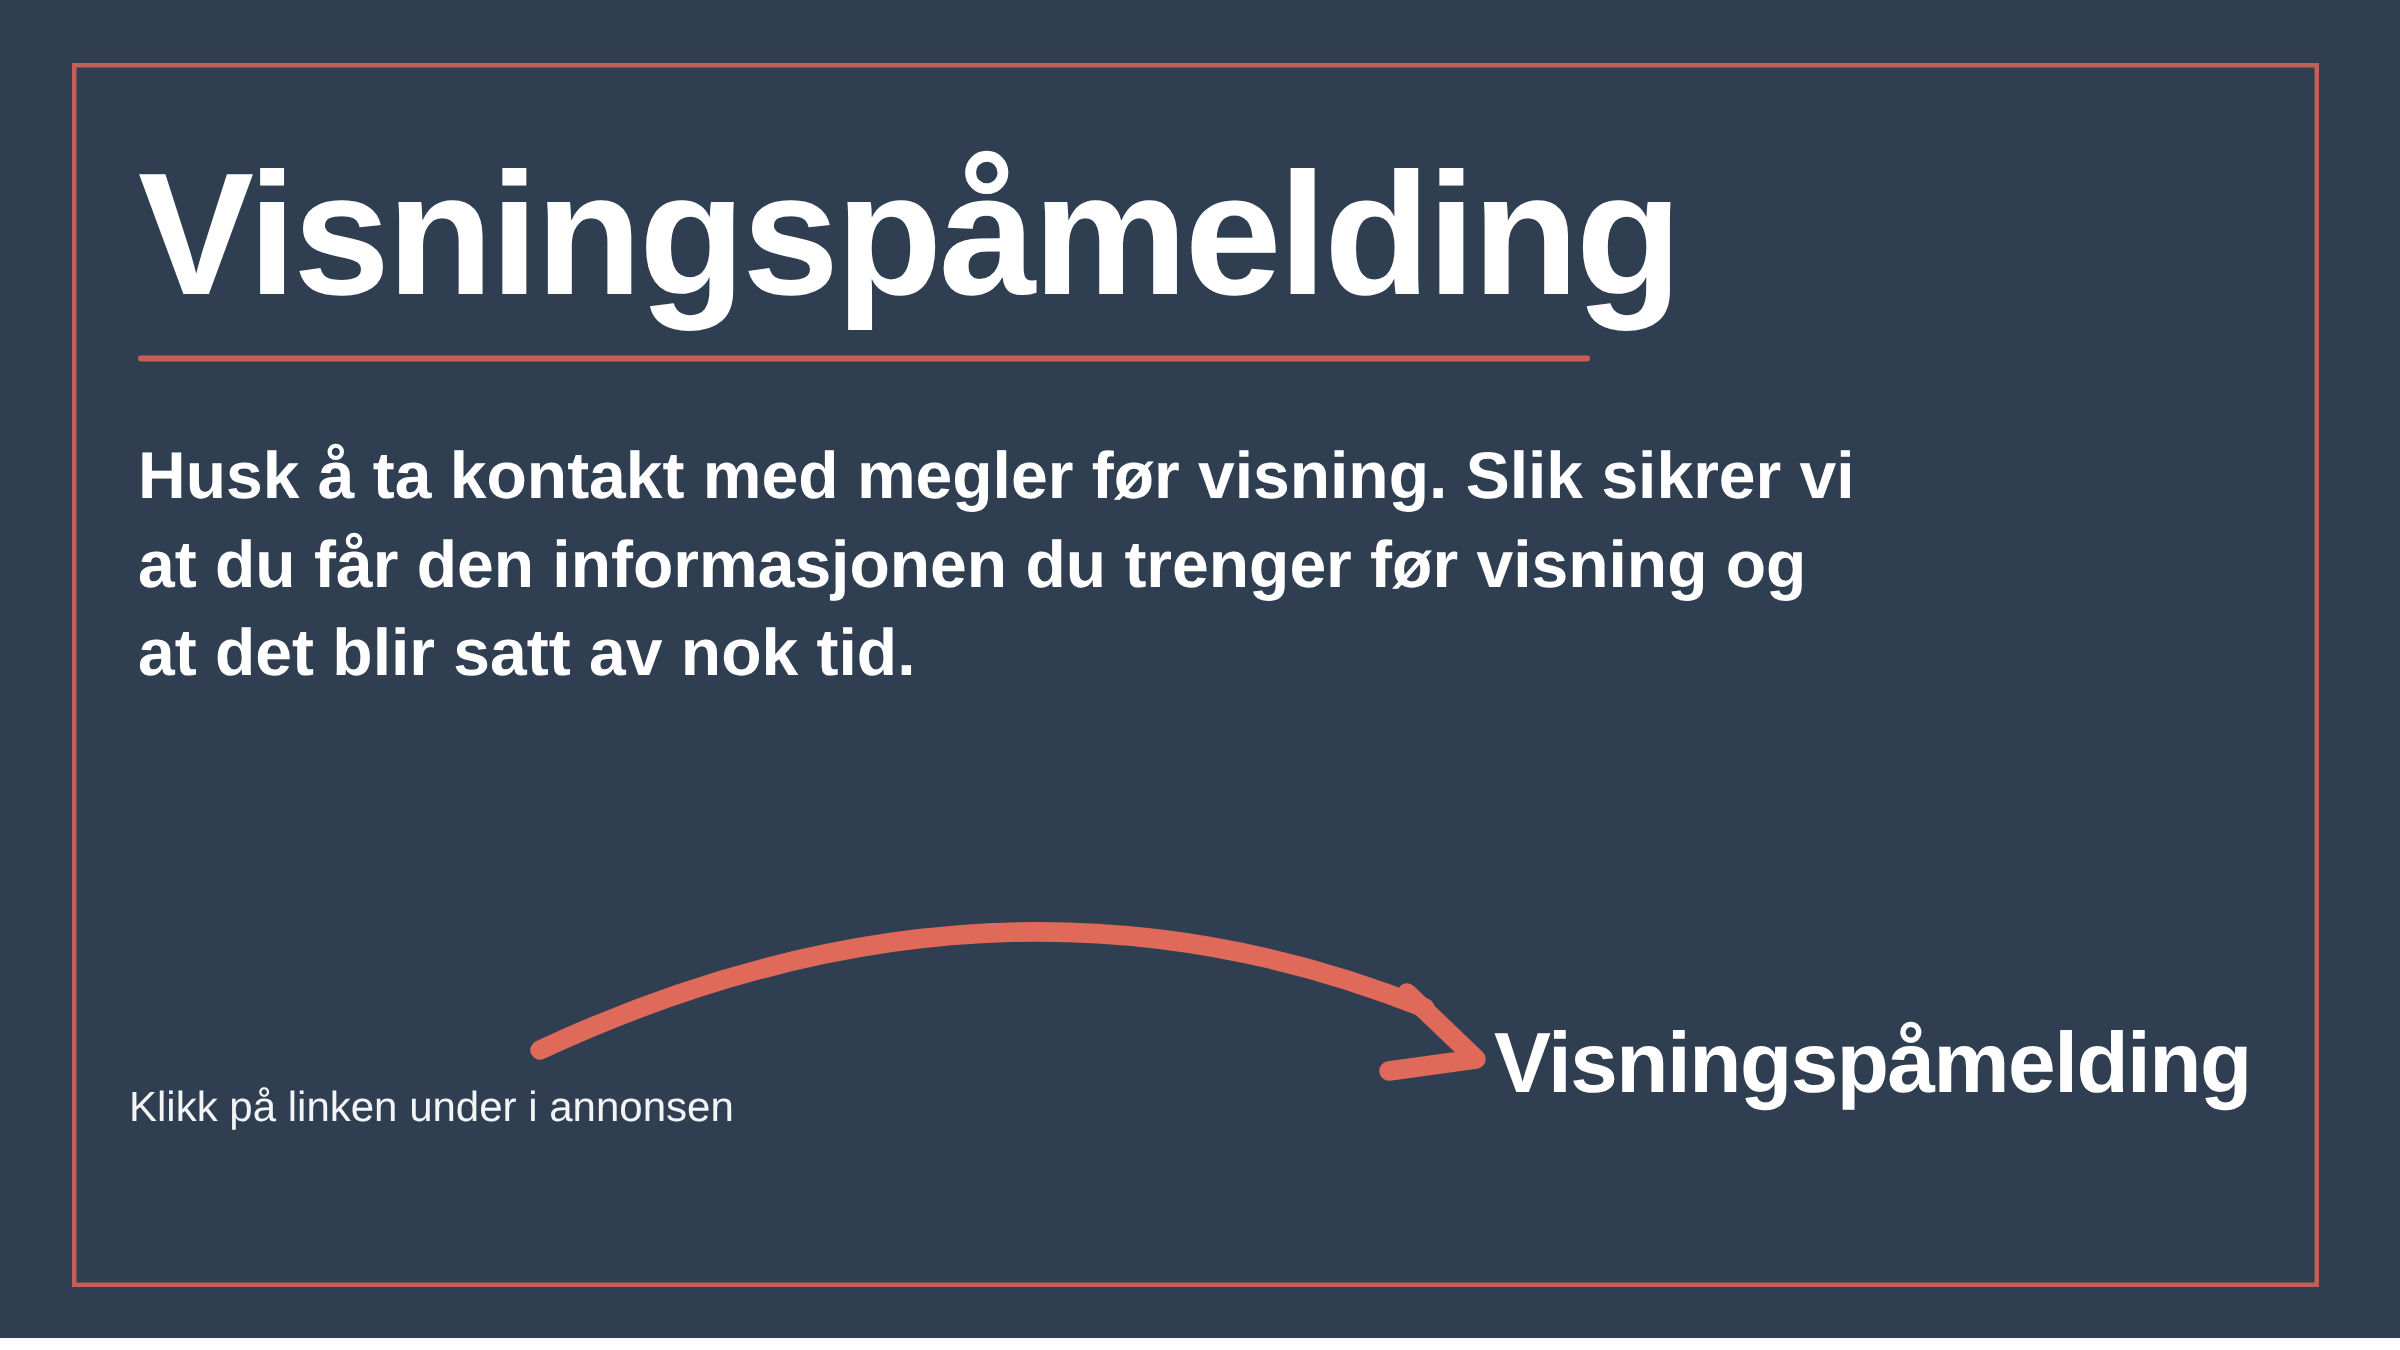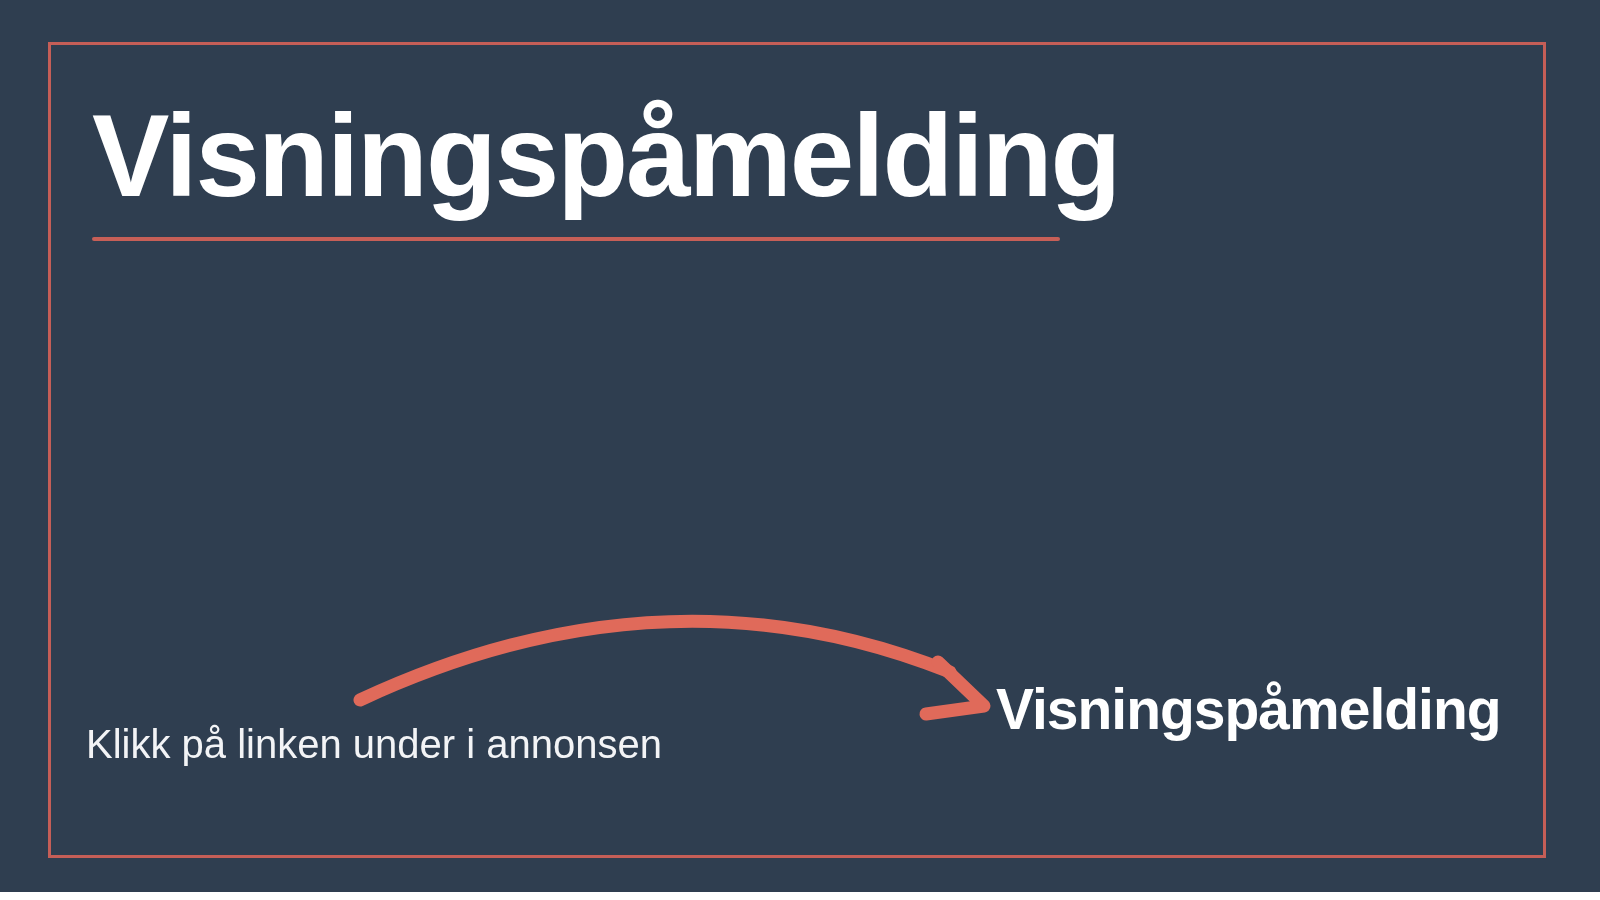--- a/index.html
+++ b/index.html
@@ -50,21 +50,21 @@
     font-size: 44px;
     font-weight: 700;
     line-height: 59px;
     color: var(--text);
     white-space: nowrap;
   }
   .body-text span { display: block; }
   .caption {
     position: absolute;
     left: 86px; top: 722px;
-    font-size: 40px;
+    font-size: 28px;
     font-weight: 400;
     color: var(--caption_text);
     white-space: nowrap;
   }
   .link-label {
     position: absolute;
     left: 996px; top: 676px;
     font-size: 57px;
     font-weight: 700;
     letter-spacing: -1px;
@@ -89,20 +89,25 @@
 <body>
 
 <div class="canvas">
 
   <div class="frame"></div>
 
   <h1 class="title">Visningspåmelding</h1>
 
   <div class="title-underline"></div>
 
+  <div class="body-text">
+    <span>Husk å ta kontakt med megler før visning. Slik sikrer vi</span>
+    <span>at du får den informasjonen du trenger før visning og</span>
+    <span>at det blir satt av nok tid.</span>
+  </div>
 
   <svg class="arrow-svg" viewBox="340 590 660 145" xmlns="http://www.w3.org/2000/svg" aria-hidden="true">
     <path d="M 360 700 Q 665 558 950 672"></path>
     <path d="M 938 662 L 984 706 L 926 714"></path>
   </svg>
 
   <div class="caption">Klikk på linken under i annonsen</div>
 
   <div class="link-label">Visningspåmelding</div>
 

